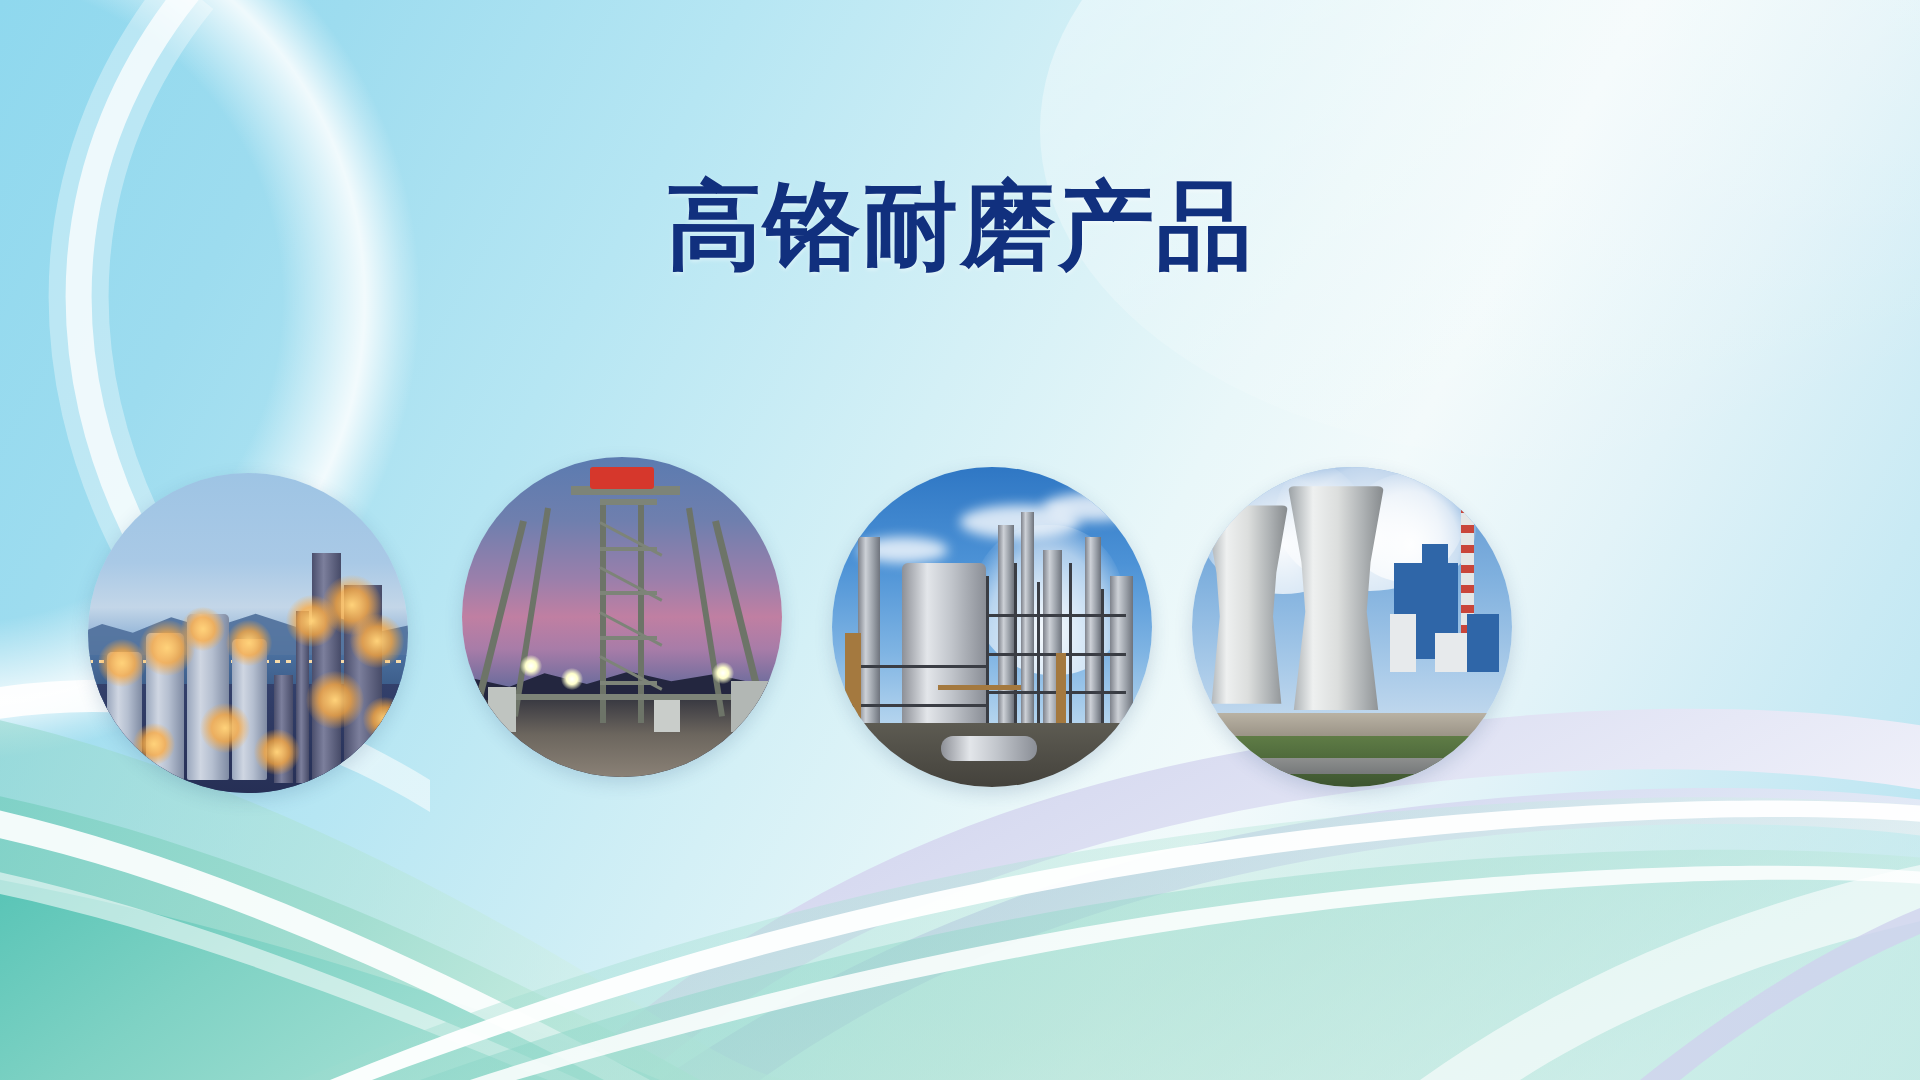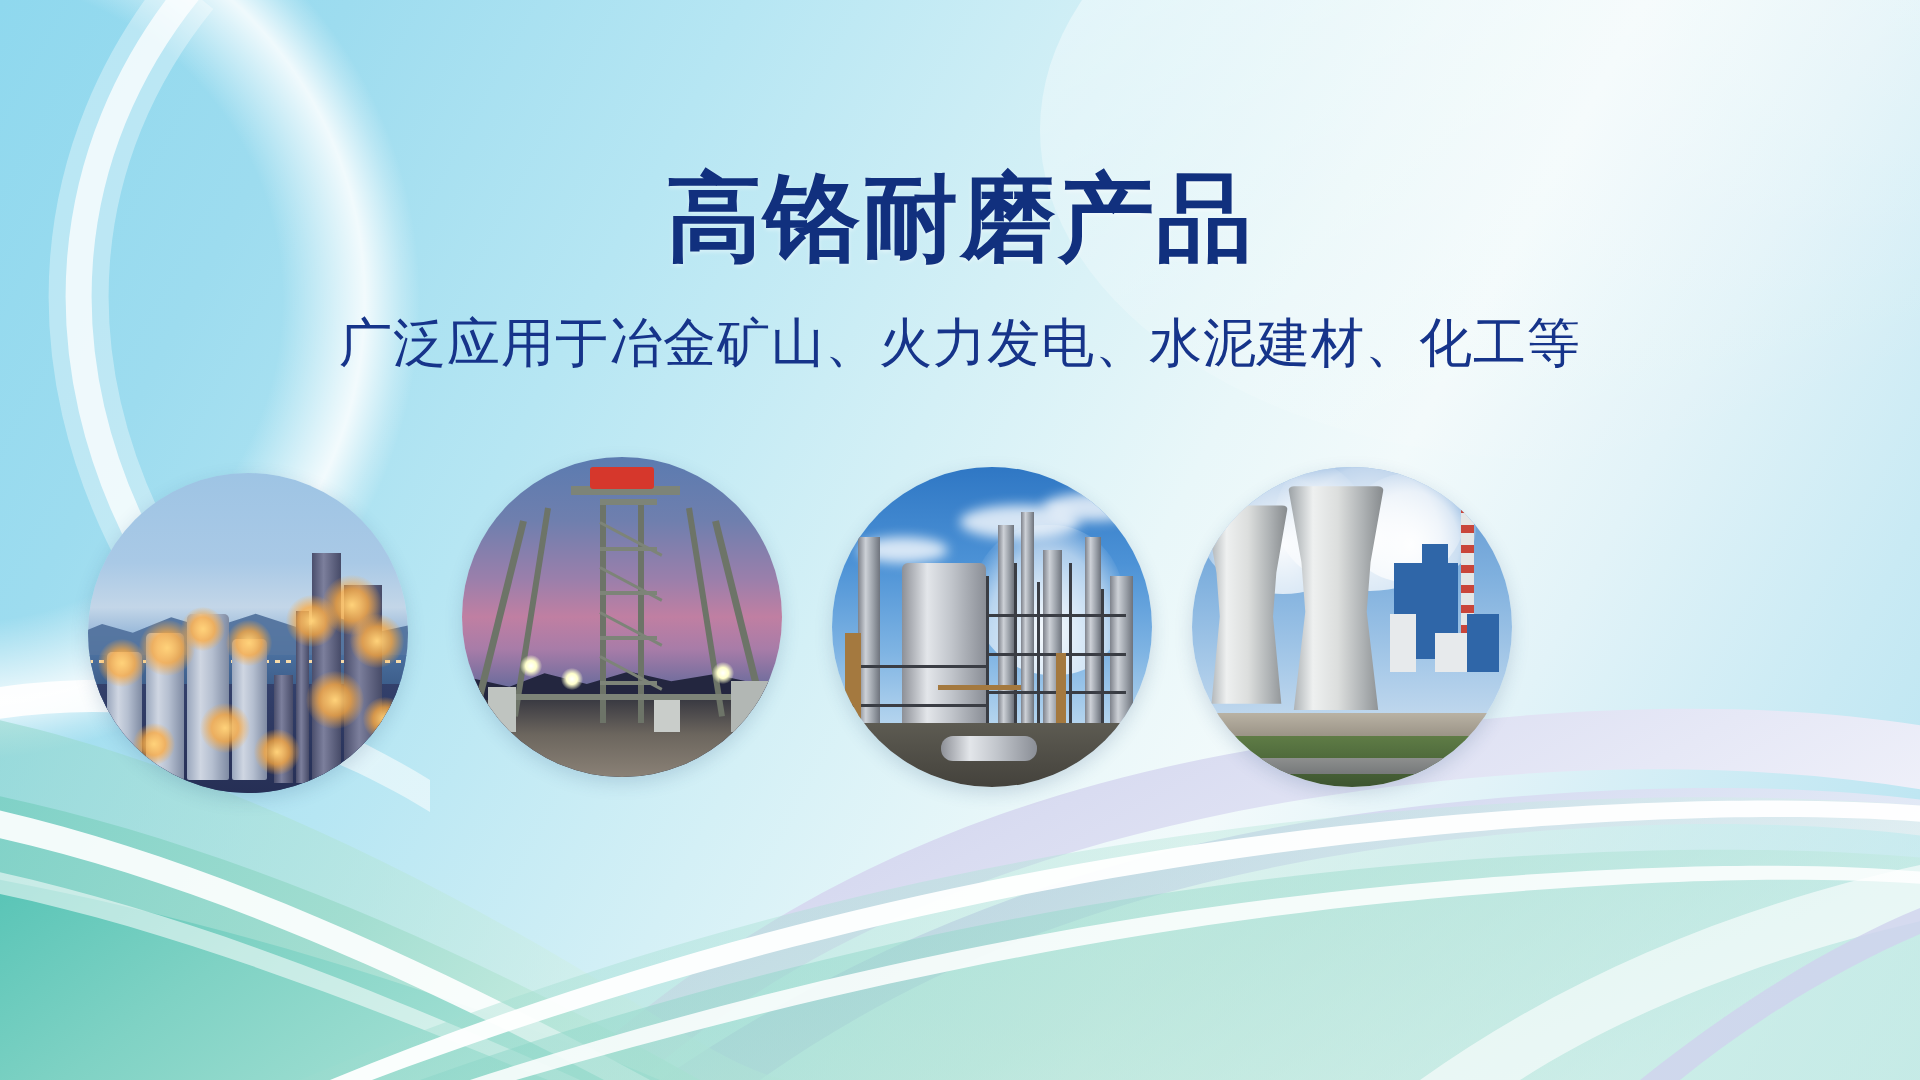--- a/index.html
+++ b/index.html
@@ -32,21 +32,21 @@
 
   
   .text-block {
     position: absolute;
     left: 0; top: 0;
     width: 1920px;
     text-align: center;
     z-index: 6;
   }
   .title {
-    margin: 8px;
+    margin: 16px;
     padding-top: 162px;
     font-size: 96px;
     line-height: 1.0;
     font-weight: bold;
     letter-spacing: 2px;
     color: #11307e;
     font-family: "Liberation Sans", "DejaVu Sans", sans-serif;
     text-shadow: 0 2px 4px rgba(255,255,255,0.45);
   }
   .subtitle {
@@ -230,21 +230,20 @@
                L 1925 884 C 1800 876, 1642 878, 1396 902 C 1078 934, 790 1000, 516 1080 Z" fill="#ffffff" fill-opacity="0.85"></path>
 
       <path d="M 1420 1080 C 1560 980, 1730 906, 1925 864 L 1925 920 C 1760 958, 1620 1016, 1520 1080 Z" fill="#ffffff" fill-opacity="0.6"></path>
 
       <path d="M 1640 1080 C 1740 1000, 1840 940, 1925 906 L 1925 932 C 1848 964, 1756 1018, 1680 1080 Z" fill="#cfd2ee" fill-opacity="0.8"></path>
     </svg>
   </div>
 
   <div class="text-block">
     <h1 class="title">高铬耐磨产品</h1>
-    <p class="subtitle">广泛应用于冶金矿山、火力发电、水泥建材、化工等</p>
   </div>
 
   <div class="circles">
 
     <div class="photo-circle" id="circle-1">
       <div class="scene">
         <div class="s1-sky"></div>
         <div class="s1-mtn"></div>
         <div class="s1-sea"></div>
         <div class="s1-shore"></div>

